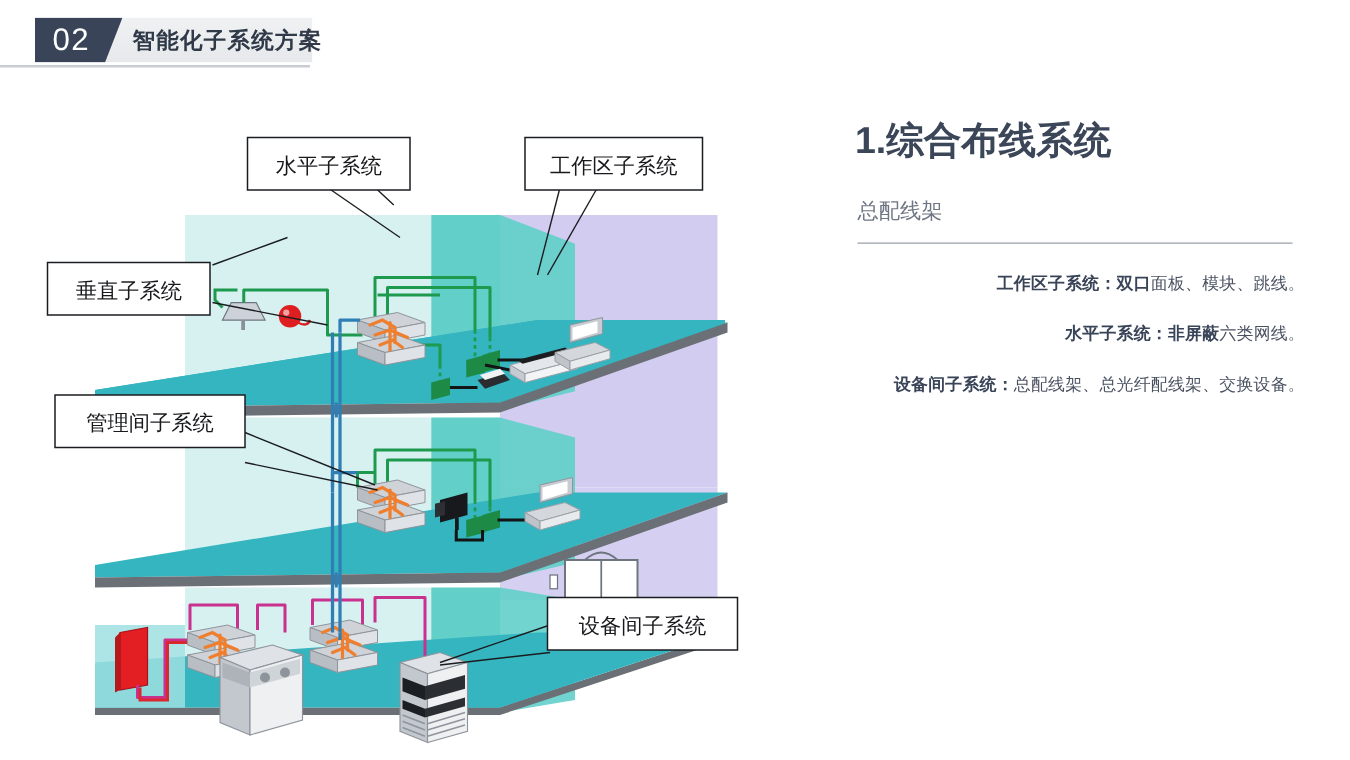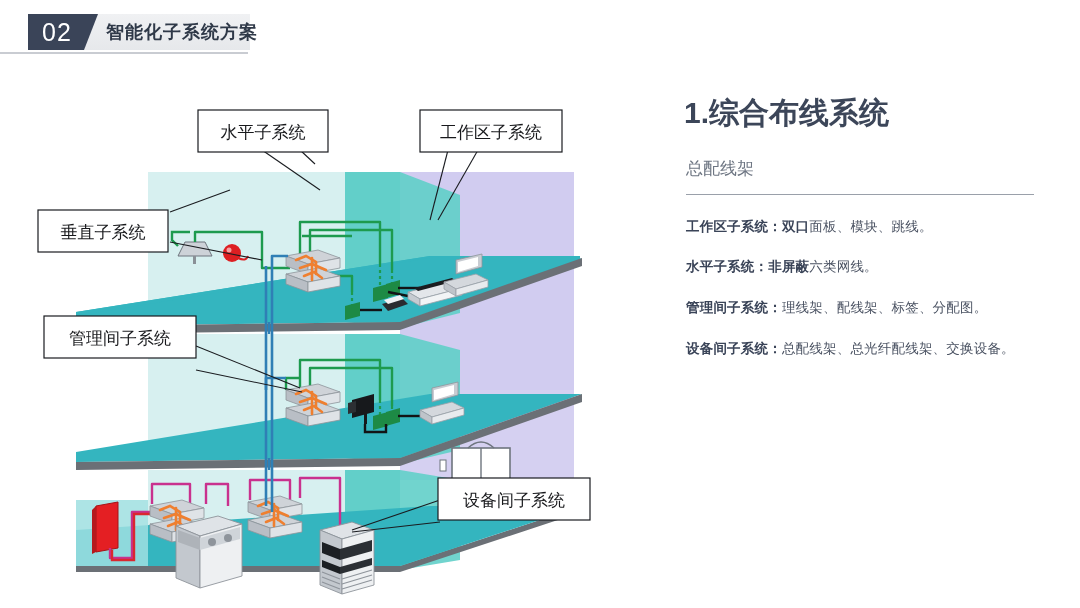--- a/index.html
+++ b/index.html
@@ -35,21 +35,21 @@
   .hdr-rule{position:absolute;left:0;top:52px;width:248px;height:2px;background:#c9ccd2;}
 
   
   .rpanel{position:absolute;left:684px;top:96px;width:360px;}
   .r-title{
     font-size:30px;font-weight:bold;color:#3c4659;
     letter-spacing:0px;line-height:1.15;margin:0 0 26px 0;
   }
   .r-sub{font-size:17px;color:#6e7683;margin:0 0 14px 2px;font-weight:400;}
   .r-divider{width:348px;height:1px;background:#9aa0aa;margin:0 0 22px 2px;}
-  .r-list{margin:0;padding:0;list-style:none;}
+  .r-list{margin:0;padding:0;list-style:none;text-align:right;}
   .r-item{
     font-size:13.5px;color:#4a5262;line-height:1.55;
     margin:0 0 20px 2px;letter-spacing:0.2px;
   }
   .r-item .b{font-weight:bold;color:#3a4458;}
 
   
   .diagram{position:absolute;left:0;top:60px;width:676px;height:548px;}
   .diagram svg{display:block;}
 </style>
@@ -68,23 +68,20 @@
   <div class="rpanel">
     <h1 class="r-title">1.综合布线系统</h1>
     <div class="r-sub">总配线架</div>
     <div class="r-divider"></div>
     <ul class="r-list">
       <li class="r-item">
         <span class="b">工作区子系统：双口</span><span>面板、模块、跳线。</span>
       </li>
       <li class="r-item">
         <span class="b">水平子系统：非屏蔽</span><span>六类网线。</span>
-      </li>
-      <li class="r-item">
-        <span class="b">管理间子系统：</span><span>理线架、配线架、标签、分配图。</span>
       </li>
       <li class="r-item">
         <span class="b">设备间子系统：</span><span>总配线架、总光纤配线架、交换设备。</span>
       </li>
     </ul>
   </div>
 
   <div class="diagram">
   <svg width="676" height="548" viewBox="0 0 676 548" xmlns="http://www.w3.org/2000/svg">
     <defs>

